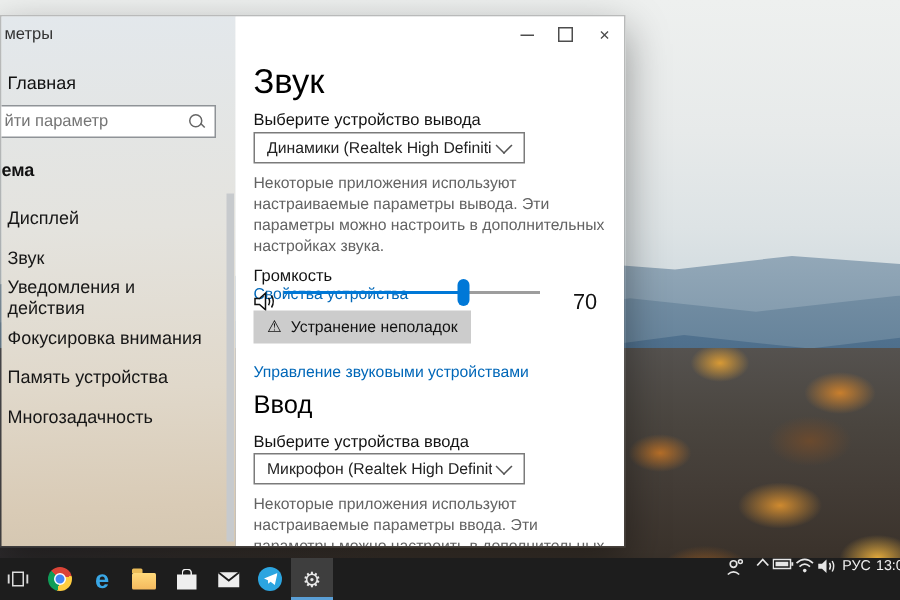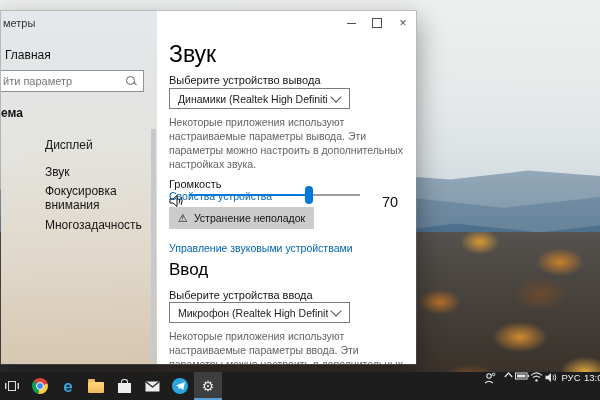--- a/index.html
+++ b/index.html
@@ -29,21 +29,21 @@
   .sidebar{position:relative;width:156px;flex:0 0 156px;overflow:hidden;
     background:linear-gradient(178deg,#e3e8ec 0%,#e4e3de 40%,#e0d8ca 70%,#d9cbb6 92%,#d5c7b1 100%);}
   .win-title{position:absolute;left:2px;top:6px;font-size:11px;color:#333;}
   .sb-home{position:absolute;left:4px;top:37px;font-size:12px;color:#111;}
   .sb-search{position:absolute;left:-8px;top:59px;width:151px;height:22px;background:#fff;border:1px solid #8f9397;box-sizing:border-box;display:flex;align-items:center;}
   .sb-search input{border:0;outline:0;background:transparent;flex:1;font-size:11px;color:#555;padding:0 0 0 9px;font-family:inherit;min-width:0;}
   .mag{position:relative;width:14px;height:14px;flex:0 0 14px;margin-right:5px;}
   .mag:before{content:"";position:absolute;left:2px;top:2px;width:7px;height:7px;border:1.2px solid #666;border-radius:50%;}
   .mag:after{content:"";position:absolute;left:9px;top:9px;width:4px;height:1.2px;background:#666;transform:rotate(45deg);}
   .sb-section{position:absolute;left:0px;top:95px;font-size:12px;font-weight:700;color:#111;}
-  .sb-items{position:absolute;left:0;top:121px;right:22px;padding-left:40px;}
+  .sb-items{position:absolute;left:0;top:121px;right:22px;}
   .sb-item{height:26.5px;display:flex;align-items:center;padding-left:4px;font-size:12px;color:#161616;cursor:pointer;}
   .sb-thumb{position:absolute;right:1px;top:118px;width:5px;height:232px;background:#c7cacd;}
 
   .main{position:relative;flex:1;background:#fff;overflow:hidden;}
   .caption-controls{position:absolute;top:0;right:0;display:flex;}
   .cbtn{width:26px;height:24px;display:flex;align-items:center;justify-content:center;cursor:pointer;}
   .ic-min{width:9px;height:1px;background:#4d4d4d;}
   .ic-max{width:8px;height:8px;border:1px solid #4d4d4d;}
   .ic-close{font-size:12px;color:#4d4d4d;line-height:1;}
 
@@ -104,21 +104,23 @@
       <div class="win-title">метры</div>
       <div class="sb-home">Главная</div>
       <div class="sb-search">
         <input type="text" placeholder="йти параметр" style="">
         <span class="mag"></span>
       </div>
       <div class="sb-section">ема</div>
       <div class="sb-items">
         <div class="sb-item">Дисплей</div>
         <div class="sb-item">Звук</div>
+        <div class="sb-item">Уведомления и действия</div>
         <div class="sb-item">Фокусировка внимания</div>
+        <div class="sb-item">Память устройства</div>
         <div class="sb-item">Многозадачность</div>
       </div>
       <div class="sb-thumb"></div>
     </div>
 
     <div class="main">
       <div class="caption-controls">
         <div class="cbtn">
             <span class="ic-min"></span>
           </div>

